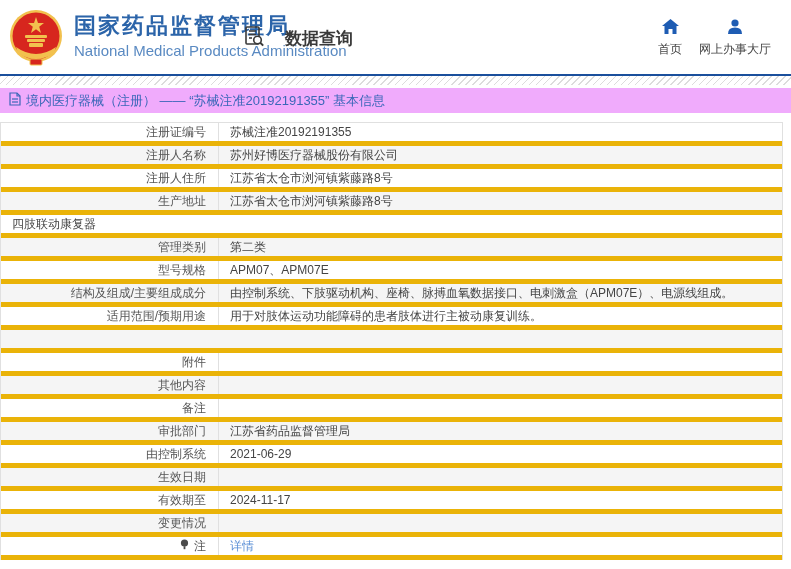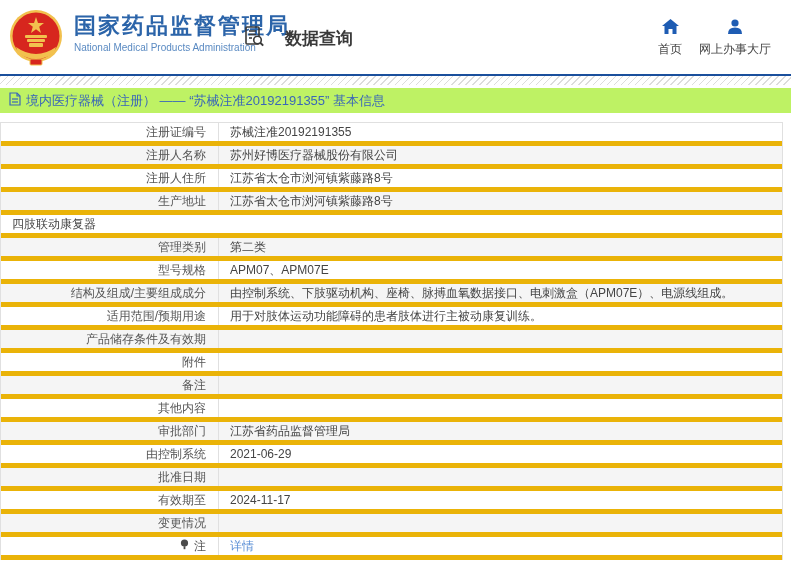--- a/index.html
+++ b/index.html
@@ -4,34 +4,34 @@
 <style>
   * { margin:0; padding:0; box-sizing:border-box; }
   html,body { width:791px; height:569px; background:#ffffff; overflow:hidden;
     font-family:"Liberation Sans","DejaVu Sans",sans-serif; }
 
   
   .header { position:relative; height:74px; background:#fff;text-decoration:underline; }
   .logo { position:absolute; left:8px; top:9px; width:56px; height:58px; }
   .org-block { position:absolute; left:74px; top:13px; }
   .org-cn { font-size:22px; font-weight:bold; color:#2b64a9; letter-spacing:2px; line-height:1.2; }
-  .org-en { font-size:10px; color:#5a8ac2; margin-top:3px; }
+  .org-en { font-size:15px; color:#5a8ac2; margin-top:3px; }
   .data-query { position:absolute; left:243px; top:25px; display:flex; align-items:center; gap:20px;
     color:#3a3a3a; font-size:17px; font-weight:bold; cursor:pointer; }
   .top-nav { position:absolute; right:20px; top:19px; display:flex; gap:17px; }
   .nav-item { display:flex; flex-direction:column; align-items:center; gap:4px;
     font-size:12px; color:#444; cursor:pointer; }
 
   
   .blue-line { height:2px; background:#1a4f9c; }
   .hatch-strip { height:9px;
     background:repeating-linear-gradient(135deg,#dcdcdc 0,#dcdcdc 1px,#ffffff 1px,#ffffff 5px); }
 
   
-  .breadcrumb { margin-top:3px; height:25px; background:#bef264; display:flex; align-items:center;
+  .breadcrumb { margin-top:3px; height:25px; background:#f0abfc; display:flex; align-items:center;
     gap:5px; padding-left:9px; font-size:13px; color:#3a67b8; }
 
   
   .detail-table { margin-top:9px; width:783px; border:1px solid #e0e0e0; border-bottom:none; }
   .row { display:flex; height:23px; border-bottom:5px solid #eab308; background:#fff; font-size:12px; }
   .row:nth-child(even) { background:#f5f5f5; }
   .cell-label { width:218px; display:flex; align-items:center; justify-content:flex-end; gap:3px;
     padding-right:12px; color:#555; border-right:1px solid #e0e0e0; }
   .cell-value { flex:1; display:flex; align-items:center; padding-left:11px; color:#444;
     white-space:nowrap; overflow:hidden; }
@@ -140,45 +140,44 @@
   </div>
   <div class="row">
     <div class="cell-label">结构及组成/主要组成成分</div>
     <div class="cell-value">由控制系统、下肢驱动机构、座椅、脉搏血氧数据接口、电刺激盒（APM07E）、电源线组成。</div>
   </div>
   <div class="row">
     <div class="cell-label">适用范围/预期用途</div>
     <div class="cell-value">用于对肢体运动功能障碍的患者肢体进行主被动康复训练。</div>
   </div>
   <div class="row">
-    <div class="cell-label">产品储存条件及有效期</div>
     <div class="cell-value"></div>
   </div>
   <div class="row">
     <div class="cell-label">附件</div>
     <div class="cell-value"></div>
   </div>
   <div class="row">
+    <div class="cell-label">其他内容</div>
+    <div class="cell-value"></div>
+  </div>
+  <div class="row">
     <div class="cell-label">备注</div>
-    <div class="cell-value"></div>
-  </div>
-  <div class="row">
-    <div class="cell-label">其他内容</div>
     <div class="cell-value"></div>
   </div>
   <div class="row">
     <div class="cell-label">审批部门</div>
     <div class="cell-value">江苏省药品监督管理局</div>
   </div>
   <div class="row">
     <div class="cell-label">由控制系统</div>
     <div class="cell-value">2021-06-29</div>
   </div>
   <div class="row">
-    <div class="cell-label">批准日期</div>
+    <div class="cell-label">生效日期</div>
     <div class="cell-value"></div>
   </div>
   <div class="row">
     <div class="cell-label">有效期至</div>
     <div class="cell-value">2024-11-17</div>
   </div>
   <div class="row">
     <div class="cell-label">变更情况</div>
     <div class="cell-value"></div>
   </div>

